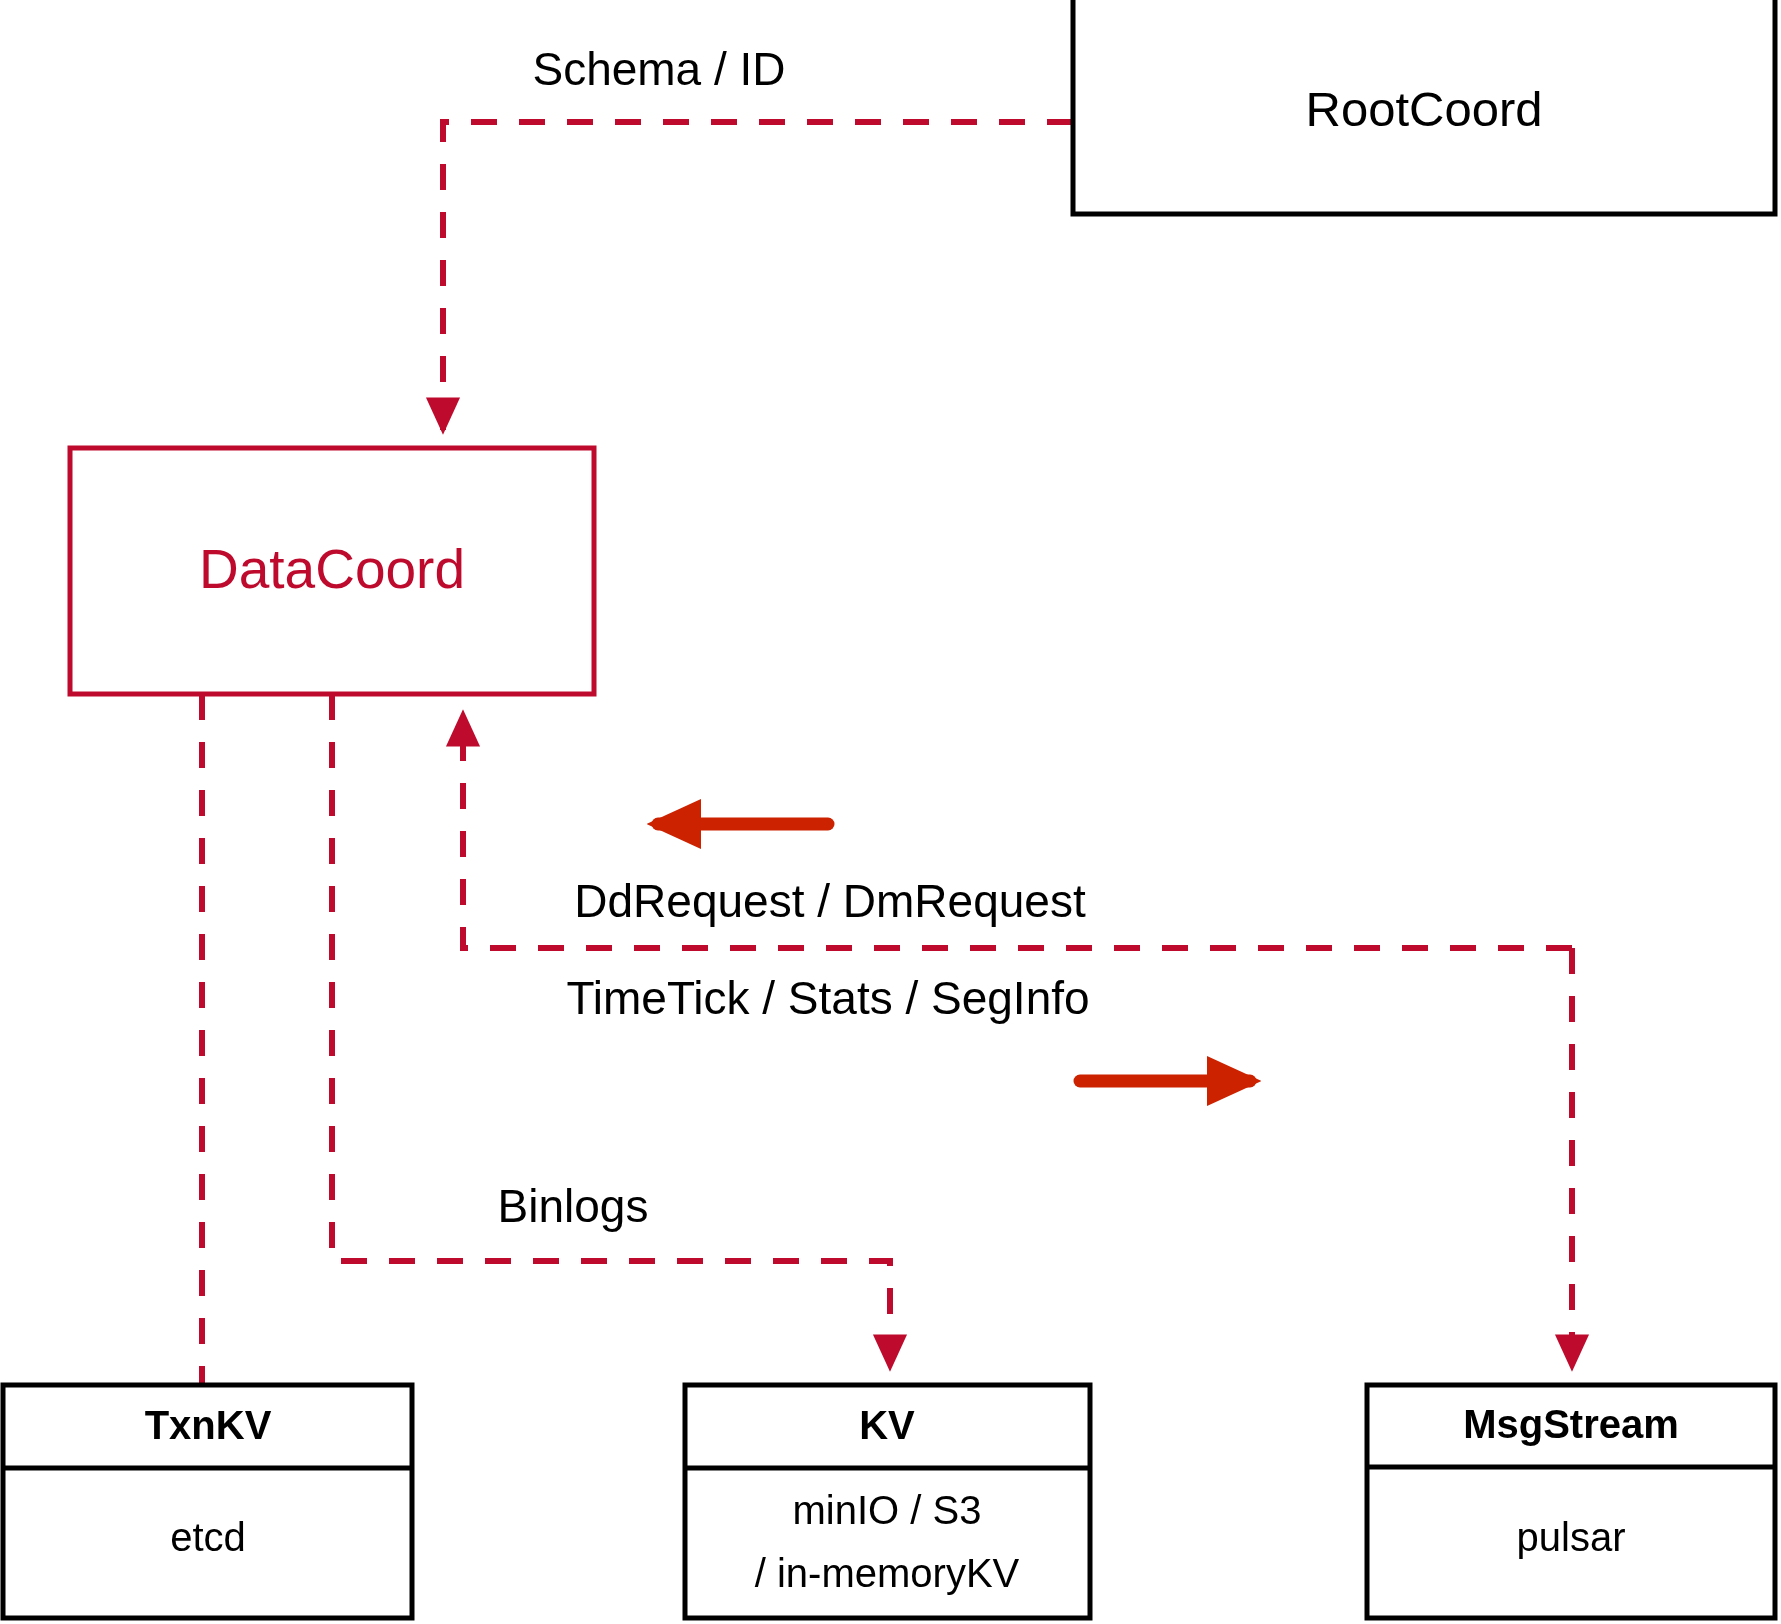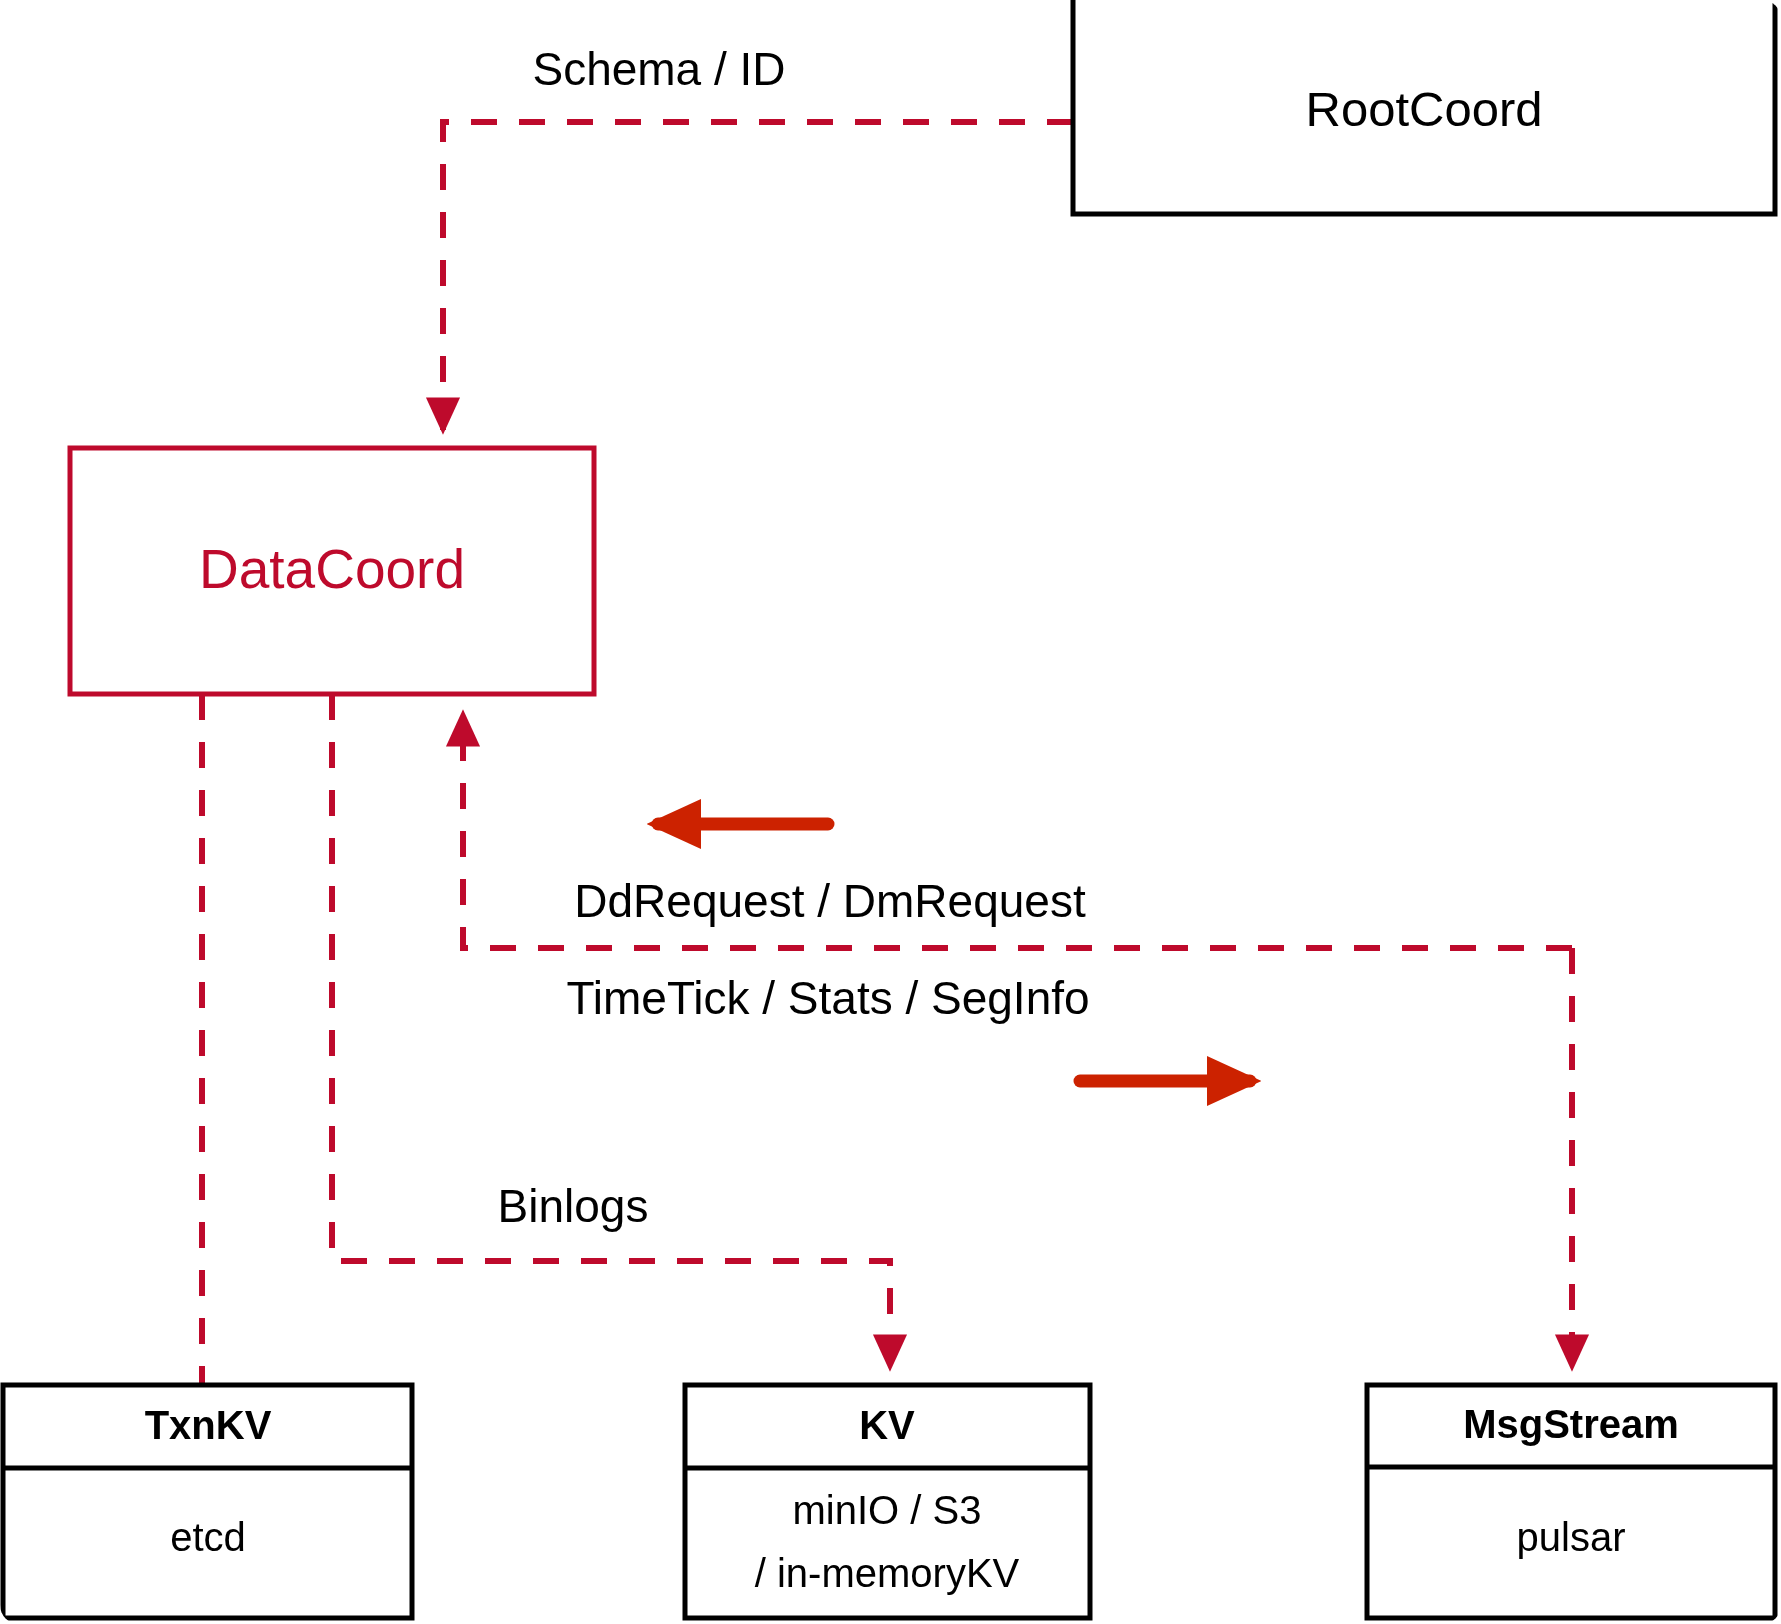--- a/index.html
+++ b/index.html
@@ -9,21 +9,20 @@
   }
   body {
     font-family: "Liberation Sans", sans-serif;
   }
   #diagram-root {
     position: relative;
     width: 1781px;
     height: 1624px;
     background: #ffffff;
     overflow: hidden;
-    border-radius: 19px;
   }
   svg.diagram {
     display: block;
     width: 1781px;
     height: 1624px;
   }
   .node-box-black {
     fill: #ffffff;
     stroke: #000000;
     stroke-width: 5;

